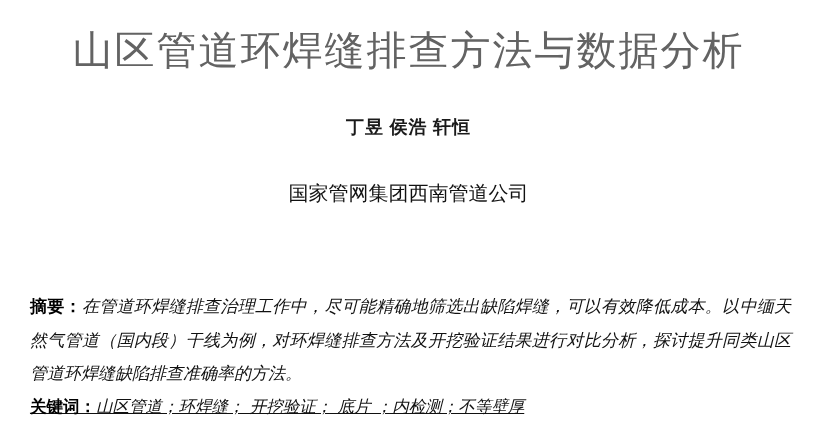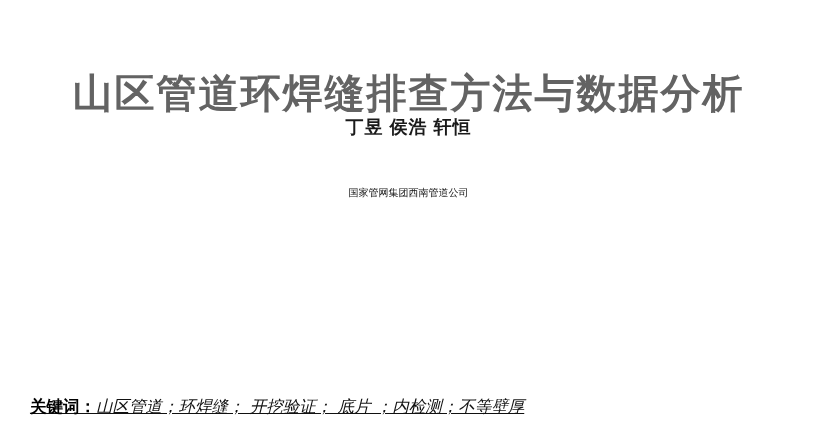--- a/index.html
+++ b/index.html
@@ -17,49 +17,48 @@
     inset: 0;
     background: #ffffff;
   }
   .paper-title {
     position: absolute;
     top: 24px;
     left: 0;
     width: 100%;
     text-align: center;
     font-family: "Liberation Sans", "DejaVu Sans", sans-serif;
-    font-weight: bold;
+    font-weight: normal;
     font-size: 40px;
     line-height: 52px;
     letter-spacing: 2px;
     color: #636363;
     white-space: nowrap;
-    margin-top: 43px;
   }
   .paper-authors {
     position: absolute;
     top: 115px;
     left: 0;
     width: 100%;
     text-align: center;
-    font-family: Liberation Sans, sans-serif;
+    font-family: Liberation Serif, serif;
     font-weight: bold;
     font-size: 18px;
     line-height: 24px;
     letter-spacing: 1px;
     color: #1a1a1a;
   }
   .paper-affiliation {
     position: absolute;
     top: 182px;
     left: 0;
     width: 100%;
     text-align: center;
     font-family: Liberation Serif, serif;
-    font-size: 10px;
+    font-size: 20px;
     line-height: 22px;
     color: #111111;
   }
   .abstract-block {
     position: absolute;
     top: 290px;
     left: 30px;
     right: 26px;
     font-size: 17px;
     line-height: 32.5px;
@@ -92,16 +91,17 @@
 <body>
 
 <div class="page">
 
   <h1 class="paper-title">山区管道环焊缝排查方法与数据分析</h1>
 
   <div class="paper-authors">丁昱 侯浩 轩恒</div>
 
   <div class="paper-affiliation">国家管网集团西南管道公司</div>
 
+  <p class="abstract-block"><span class="inline-label">摘要：</span><span class="kai-text">在管道环焊缝排查治理工作中，尽可能精确地筛选出缺陷焊缝，可以有效降低成本。以中缅天然气管道（国内段）干线为例，对环焊缝排查方法及开挖验证结果进行对比分析，探讨提升同类山区管道环焊缝缺陷排查准确率的方法。</span></p>
 
   <p class="keywords-block"><span class="inline-label">关键词：</span><span class="kai-text">山区管道；环焊缝； 开挖验证； 底片 ；内检测；不等壁厚</span></p>
 
 </div>
 
 </body></html>

